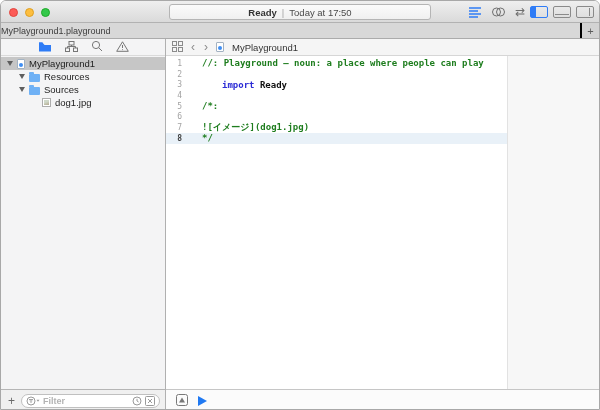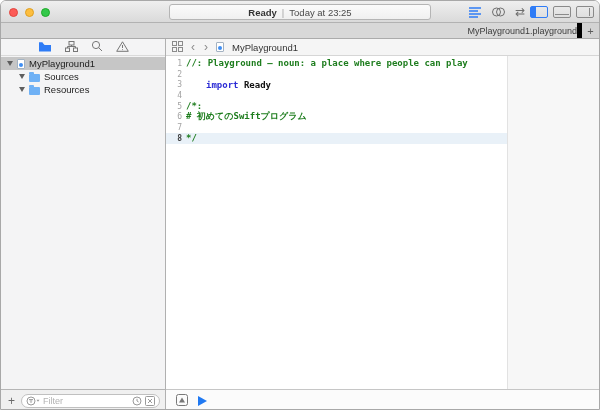--- a/index.html
+++ b/index.html
@@ -34,22 +34,22 @@
   .pt-nav { border:1px solid #2f7cf6; }
   .pt-nav::before { content:""; position:absolute; left:0; top:0; bottom:0; width:5px; background:#2f7cf6; }
   .pt-debug { border:1px solid #8a8a8a; }
   .pt-debug::before { content:""; position:absolute; left:1px; right:1px; bottom:2px; height:1px; background:#8a8a8a; }
   .pt-insp { border:1px solid #8a8a8a; }
   .pt-insp::before { content:""; position:absolute; top:1px; bottom:1px; right:3px; width:1px; background:#8a8a8a; }
 
   
   .tabbar { position:relative; height:16px; background:#d3d3d3; border-bottom:1px solid #ababab;
             display:flex; align-items:stretch; }
-  .tab { flex:1; background:#d8d8d8; border-right:5px solid #000000;
-         display:flex; align-items:center; justify-content:flex-end;
+  .tab { flex:1; background:#d8d8d8; border-right:2px solid #000000;
+         display:flex; align-items:center; justify-content:flex-start;
          font-size:9px; color:#3d3d3d; }
   .tab-add { width:17px; display:flex; align-items:center; justify-content:center;
              font-size:11px; color:#5c5c5c; }
 
   
   .content { position:relative; height:350px; display:flex; }
 
   .navigator { width:165px; background:#f4f4f5; border-right:1px solid #b0b0b0; display:flex; flex-direction:column; }
   .nav-iconbar { height:17px; display:flex; align-items:center; justify-content:center; gap:13px;
                  border-bottom:1px solid #dadada; }
@@ -79,53 +79,53 @@
   .jb-file { display:flex; align-items:center; gap:4px; }
 
   .code-wrap { position:relative; flex:1; background:#f7f7f7; }
   .code { position:absolute; left:0; top:0; bottom:0; right:92px; background:#fff; padding-top:2px;
           font-family:"DejaVu Sans Mono", monospace; }
   .results { position:absolute; right:0; top:0; bottom:0; width:92px; background:#f7f7f7; border-left:1px solid #e2e2e2; }
   .crow { display:flex; height:10.7px; align-items:center; }
   .crow.cur { background:#e9f1f8; }
   .ln { width:16px; flex:none; text-align:right; font-size:8px; color:#a3a3a3; }
   .crow.cur .ln { color:#3f3f3f; font-weight:bold; }
-  .lt { padding-left:4px; font-size:9px; white-space:pre; letter-spacing:0; }
+  .lt { padding-left:20px; font-size:9px; white-space:pre; letter-spacing:0; }
   .seg-comment { color:#1e7d1e; font-weight:600; }
   .seg-keyword { color:#2b2bd5; font-weight:700;margin-left:20px; }
   .seg-plain { color:#111; font-weight:700; }
 
   
   .bottombar { height:22px; display:flex; }
   .bb-left { width:165px; background:#f0f0f0; border-top:1px solid #b5b5b5; border-right:1px solid #b0b0b0;
              display:flex; align-items:center; padding:0 5px; gap:4px; }
   .bb-plus { font-size:12px; color:#6a6a6a; line-height:12px; padding:0 2px; }
   .filterfield { flex:1; height:14px; background:#fff; border:1px solid #c0c0c0; border-radius:7px;
-                 display:flex; align-items:center; padding:0 4px; gap:3px; }
+                 display:flex; align-items:center; padding:0 4px; gap:3px;font-weight:bold; }
   .filter-ph { flex:1; font-size:9px; color:#b3b3b3; }
   .bb-right { flex:1; background:#fbfbfb; border-top:1px solid #c6c6c6;
               display:flex; align-items:center; padding-left:10px; gap:10px; }
   .runbtn { width:0; height:0; border-left:9px solid #2079f2;
             border-top:5px solid transparent; border-bottom:5px solid transparent; }
 </style>
 </head>
 <body>
 
 <div class="window">
 
   <div class="toolbar">
     <div class="traffic">
       <span class="tl red"></span>
       <span class="tl yellow"></span>
       <span class="tl green"></span>
     </div>
     <div class="statusbox">
       <span class="st-ready">Ready</span>
       <span class="st-sep">|</span>
-      <span class="st-time">Today at 23:25</span>
+      <span class="st-time">Today at 17:50</span>
     </div>
     <div class="editor-modes">
       <span class="em-icon">
         <svg width="14" height="12" viewBox="0 0 14 12">
             <g stroke="#2f7cf6" stroke-width="1.6">
           <line x1="1" y1="2" x2="13" y2="2"></line>
               <line x1="1" y1="5" x2="10" y2="5"></line>
           <line x1="1" y1="8" x2="13" y2="8"></line>
               <line x1="1" y1="11" x2="10" y2="11"></line>
             </g>
@@ -194,26 +194,31 @@
       </div>
       <div class="nav-tree" id="nav-tree">
           <div class="trow sel" style="padding-left: 6px;">
             <span class="disc"></span>
             <span class="fi fi-playground"></span>
             <span class="tlabel">MyPlayground1</span>
           </div>
           <div class="trow" style="padding-left: 18px;">
             <span class="disc"></span>
             <span class="fi fi-folder"></span>
-            <span class="tlabel">Sources</span>
+            <span class="tlabel">Resources</span>
           </div>
           <div class="trow" style="padding-left: 18px;">
             <span class="disc"></span>
             <span class="fi fi-folder"></span>
-            <span class="tlabel">Resources</span>
+            <span class="tlabel">Sources</span>
+          </div>
+          <div class="trow" style="padding-left: 30px;">
+            <span class="disc empty"></span>
+            <span class="fi fi-image"></span>
+            <span class="tlabel">dog1.jpg</span>
           </div>
         </div>
     </div>
 
     <div class="editorcol">
       <div class="jumpbar">
         <span>
           <svg width="11" height="11" viewBox="0 0 11 11">
               <g stroke="#8b8b8b" fill="none">
             <rect x="0.5" y="0.5" width="4" height="4"></rect>
@@ -247,24 +252,24 @@
             <div class="crow">
               <span class="ln">4</span>
               <span class="lt"></span>
             </div>
             <div class="crow">
               <span class="ln">5</span>
               <span class="lt"><span class="seg-comment">/*:</span></span>
             </div>
             <div class="crow">
               <span class="ln">6</span>
-              <span class="lt"><span class="seg-comment"># 初めてのSwiftプログラム</span></span>
             </div>
             <div class="crow">
               <span class="ln">7</span>
+              <span class="lt"><span class="seg-comment">![イメージ](dog1.jpg)</span></span>
             </div>
             <div class="crow cur">
               <span class="ln">8</span>
               <span class="lt"><span class="seg-comment">*/</span></span>
             </div>
           </div>
         <div class="results"></div>
       </div>
     </div>
   </div>

